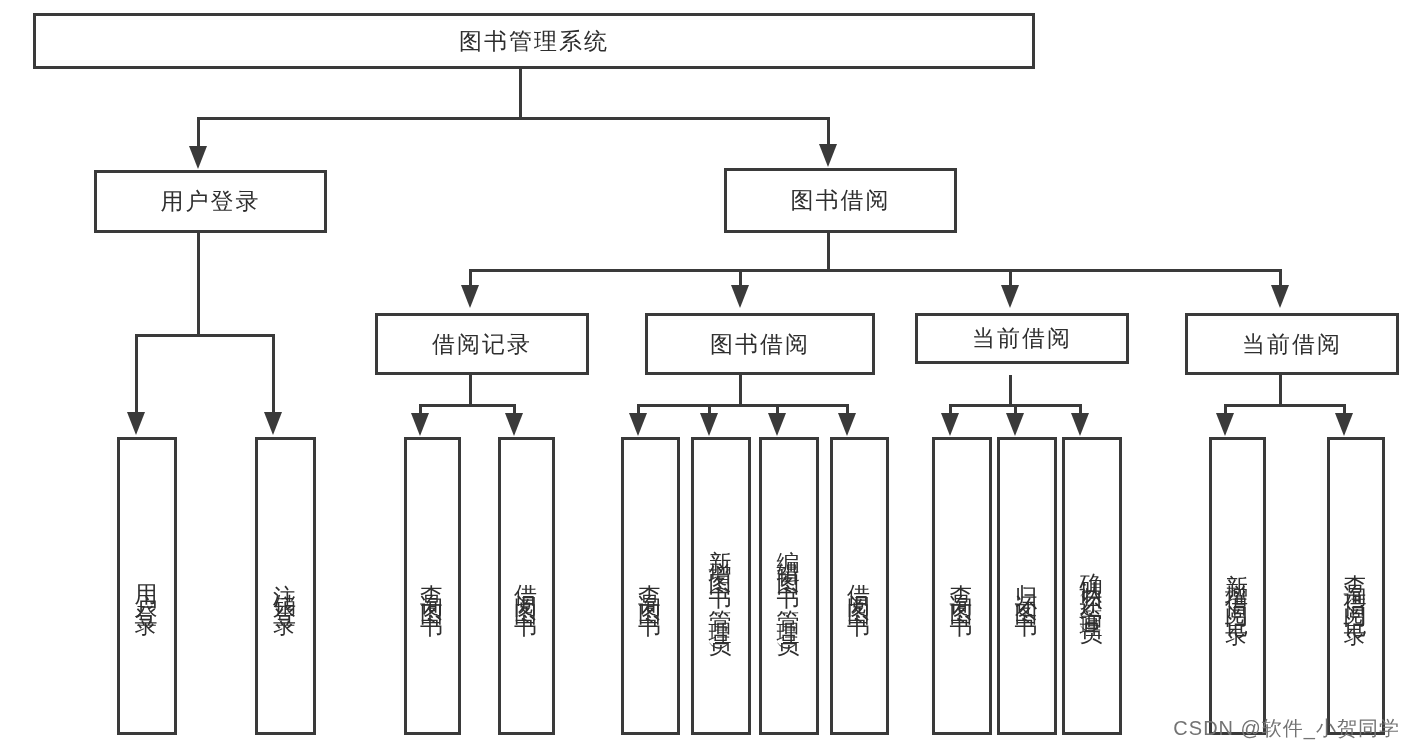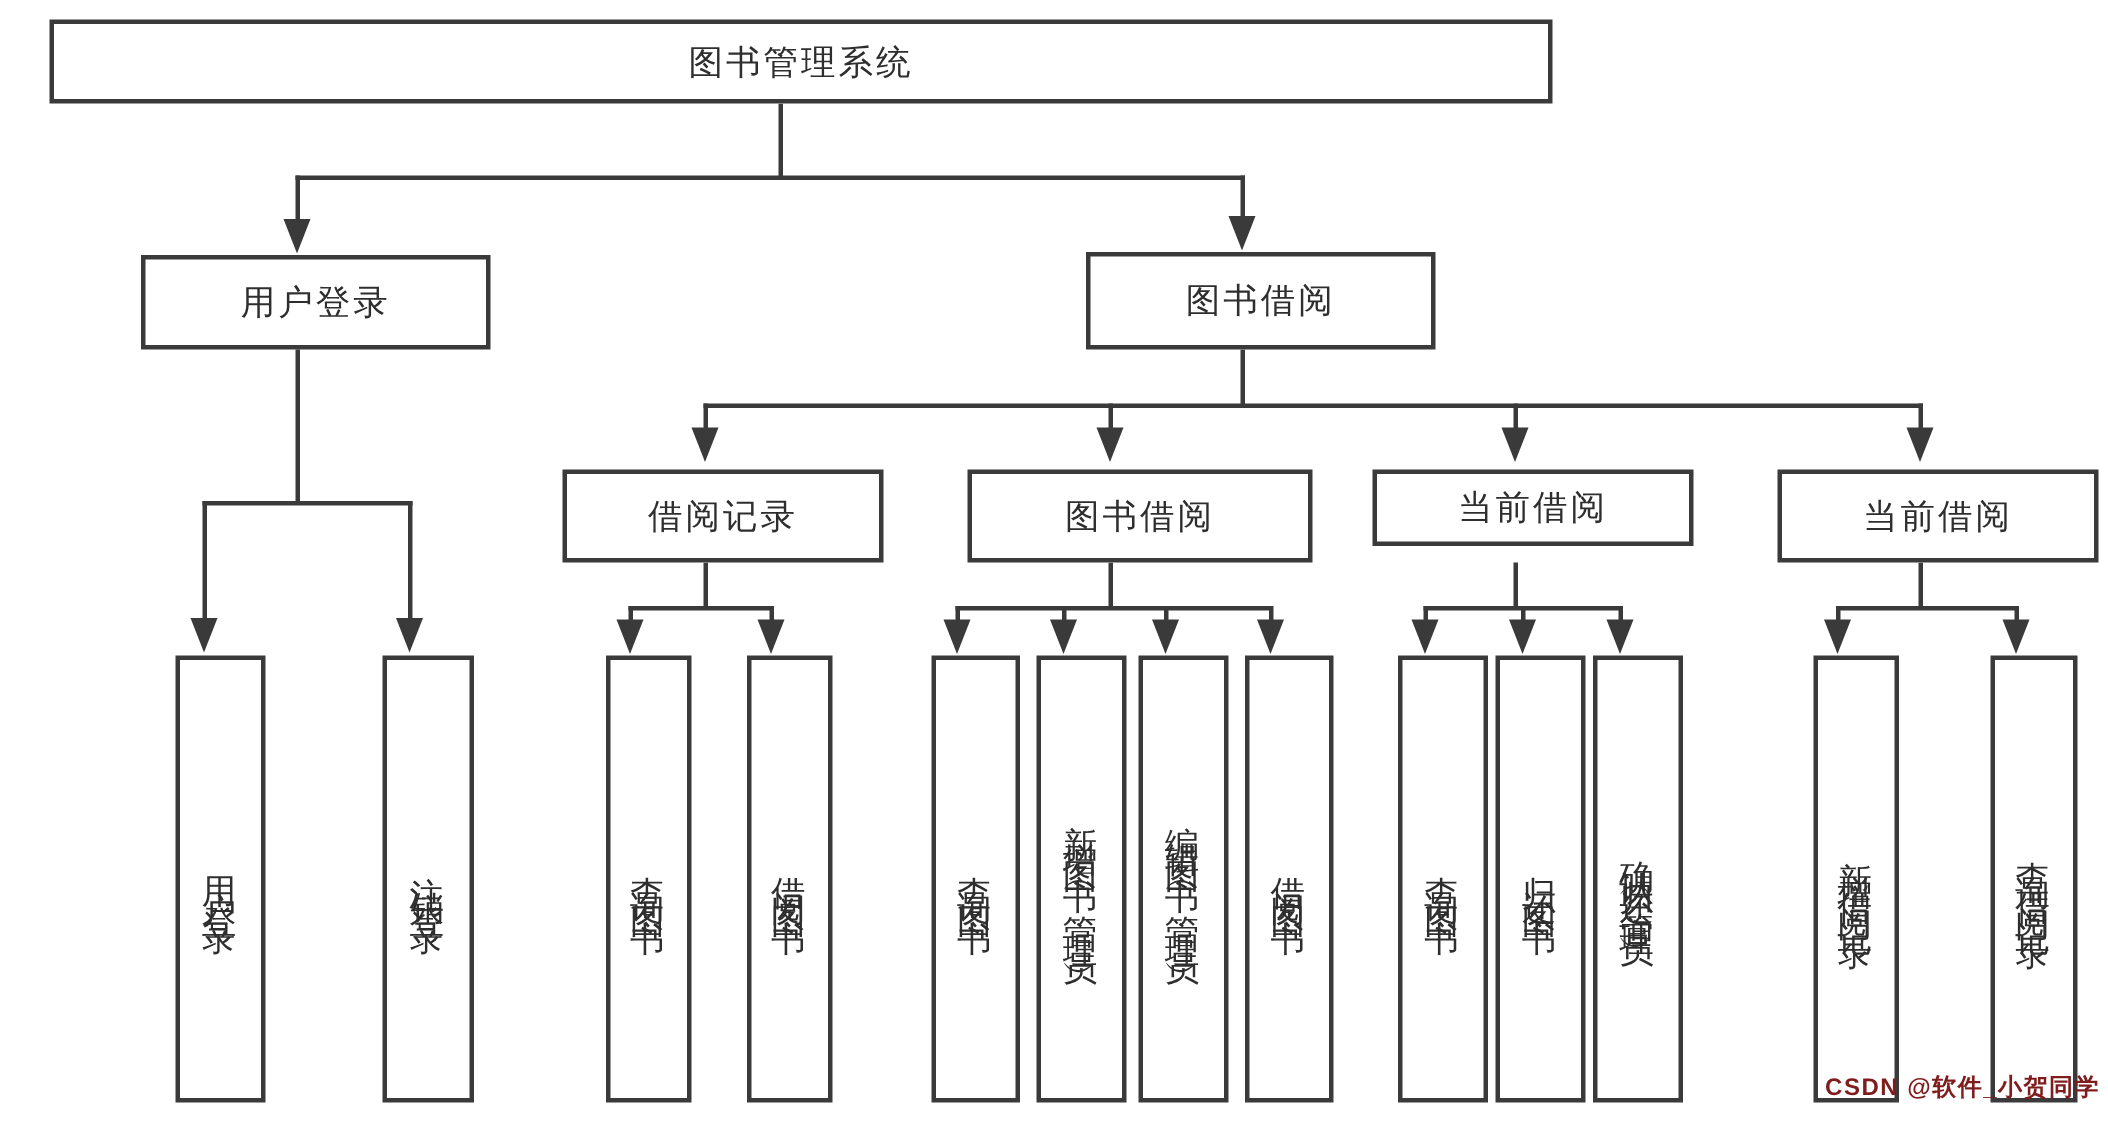--- a/index.html
+++ b/index.html
@@ -35,26 +35,25 @@
   .hline{position:absolute;height:3px;background:#3a3a3a;}
   .arrow{
     position:absolute;width:0;height:0;
     border-left:9px solid transparent;
     border-right:9px solid transparent;
     border-top:23px solid #3a3a3a;
   }
   .watermark{
     position:absolute;
     right:5px;top:715px;
-    font-size:16px;
-    color:#7f1d1d;
+    font-size:20px;
+    color:#737373;
     letter-spacing:1px;
     z-index:5;
     white-space:nowrap;
-    font-weight:bold;
   }
 </style>
 </head>
 <body>
 
 <div class="canvas">
 
   <div class="vline" style="left:519px;top:69px;height:49px"></div>
   <div class="hline" style="left:197px;top:117px;width:633px"></div>
   <div class="vline" style="left:197px;top:117px;height:30px"></div>

